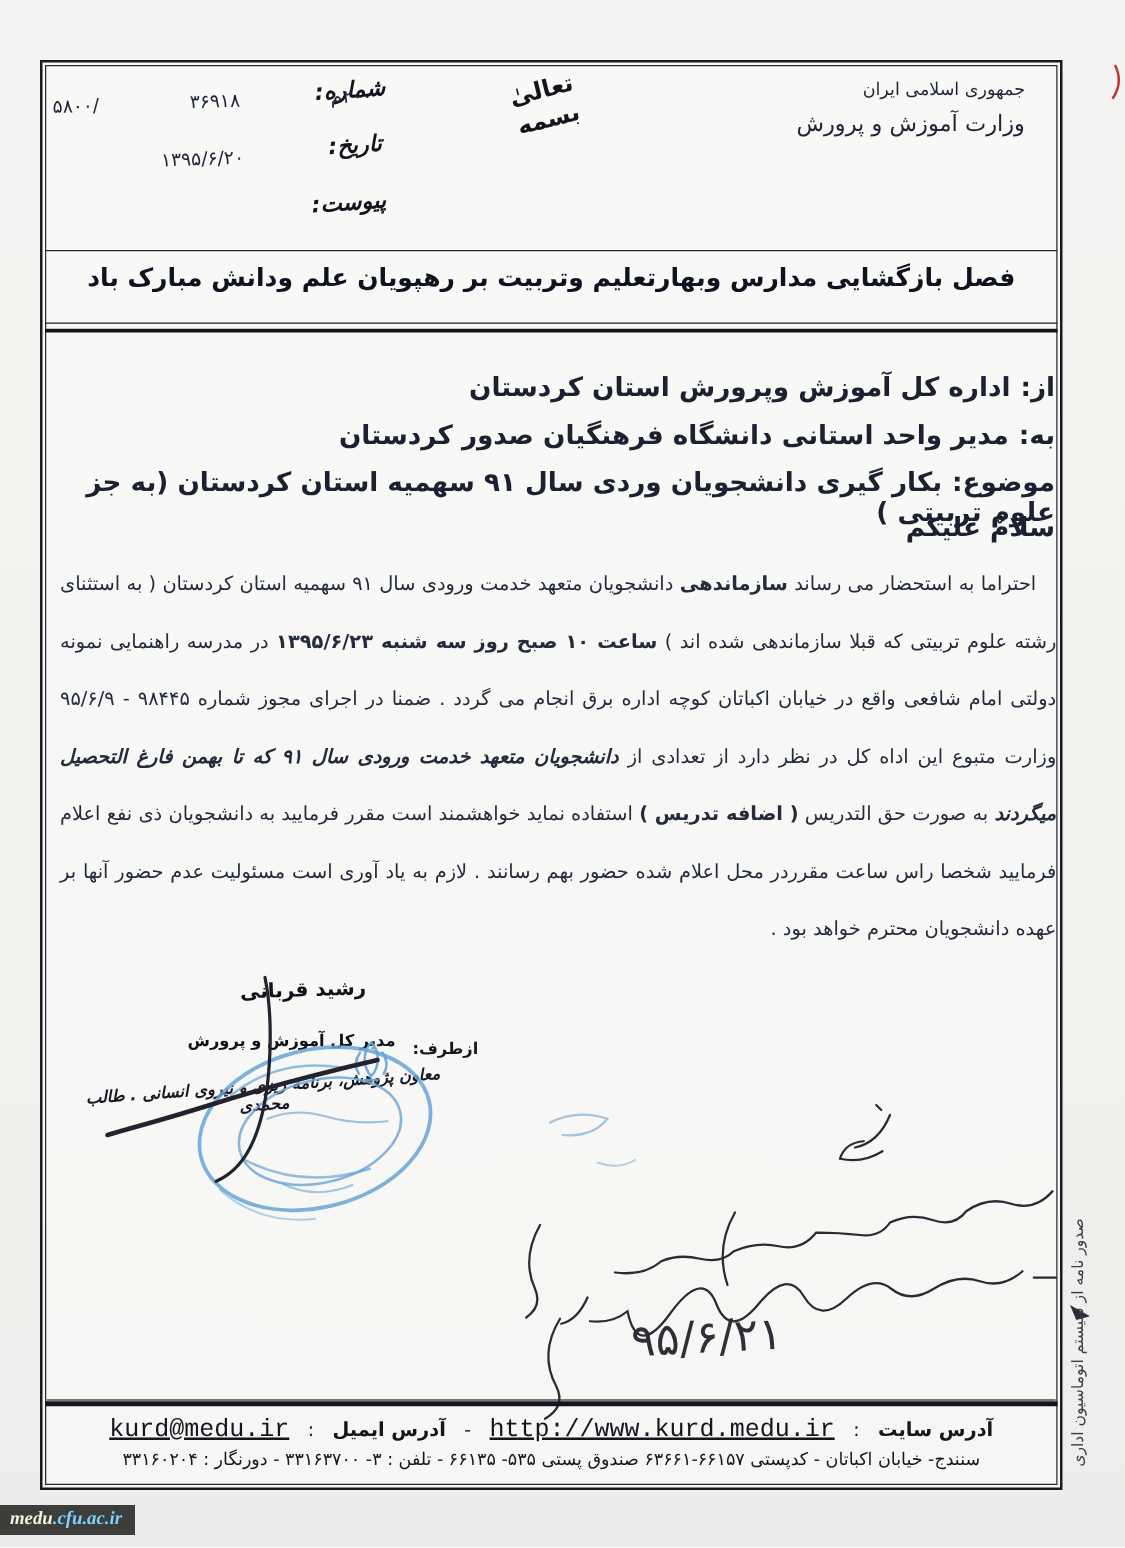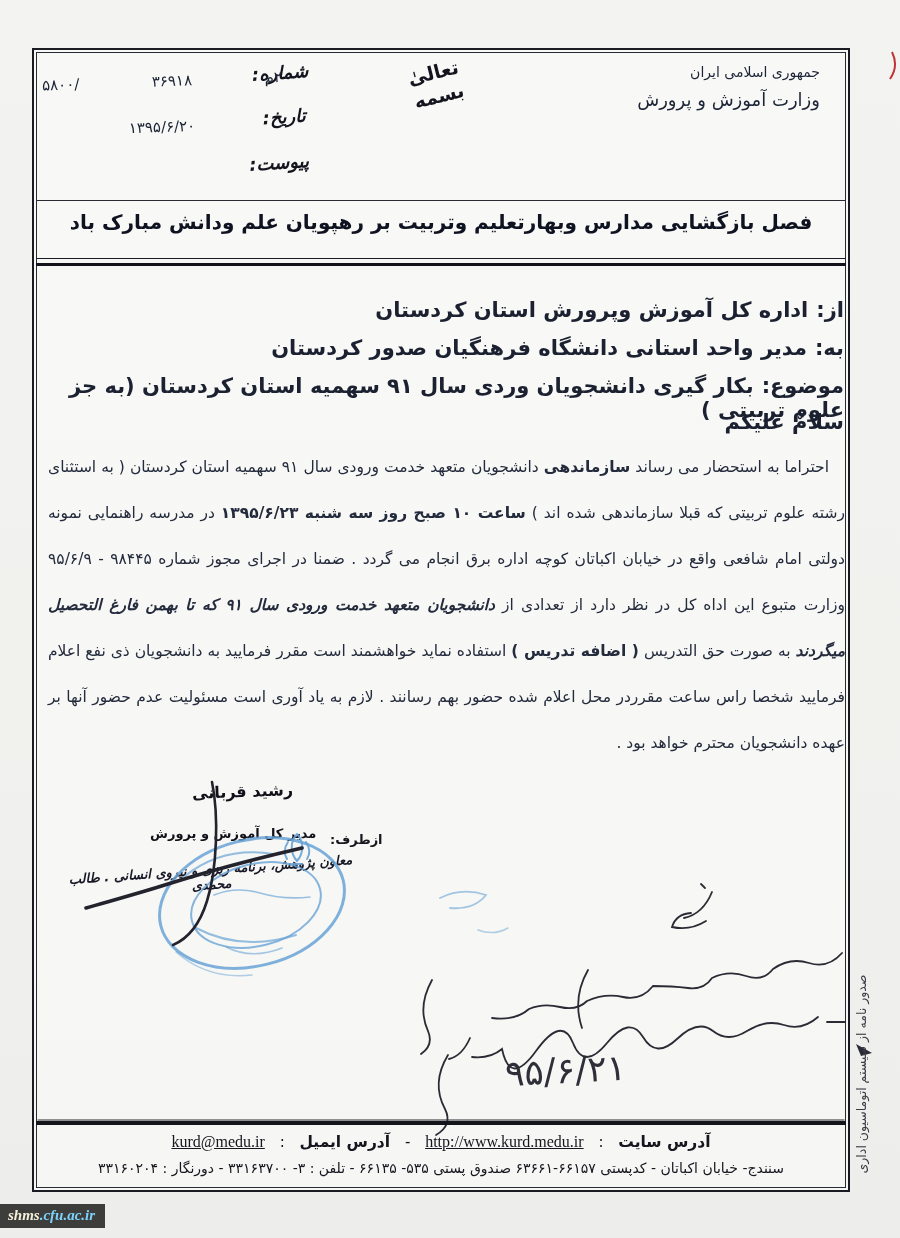--- a/index.html
+++ b/index.html
@@ -59,21 +59,21 @@
   .sig-script{left:52px;top:862px;width:318px;font-weight:bold;font-style:italic;font-size:13px;
     direction:rtl;transform:rotate(-4deg);color:#181826;text-align:center;}
 
   .hw-date{left:505px;top:1050px;font-size:36px;letter-spacing:5px;transform:rotate(-3deg);
     color:#2f2f3a;direction:rtl;}
 
   
   .hr-footer{left:36px;right:54px;top:1121px;height:4px;background:#14141c;box-shadow:0 -3px 0 -1.5px #2a2a32;}
   .f1{left:40px;right:58px;top:1133px;text-align:center;direction:rtl;font-size:15px;color:#15151e;}
   .f1 .lab{font-weight:bold;font-size:15.5px;}
-  .f1 .lt{direction:ltr;unicode-bidi:isolate;font-family:Liberation Serif, serif;text-decoration:underline;font-size:16px;}
+  .f1 .lt{direction:ltr;unicode-bidi:isolate;font-family:Liberation Mono, monospace;text-decoration:underline;font-size:20px;}
   .f1 .sep{padding:0 10px;}
   .f2{left:40px;right:58px;top:1160px;text-align:center;direction:rtl;font-size:14px;color:#15151e;}
 
   .side-note{left:854px;top:1196px;width:244px;transform-origin:0 0;transform:rotate(-90deg);
     font-size:12.5px;color:#3c3c46;direction:rtl;text-align:center;}
   .watermark{left:0;top:1204px;background:#3d3d3b;padding:3px 10px 4px 8px;
     font-family:"Liberation Serif",serif;font-weight:bold;font-style:italic;font-size:15px;direction:ltr;}
   .wm1{color:#f4f0dc;} .wm2{color:#7dd3fc;}
 
   svg.overlay{position:absolute;left:0;top:0;pointer-events:none;}
@@ -174,16 +174,16 @@
     <span class="sep">-</span>
     <span class="lab">آدرس ایمیل</span>
     <span class="sep">:</span>
     <span class="lt">kurd@medu.ir</span>
   </div>
   <div class="abs f2">سنندج- خیابان اکباتان - کدپستی ۶۶۱۵۷-۶۳۶۶۱ صندوق پستی ۵۳۵-‏ ۶۶۱۳۵ - تلفن : ۳-‏ ۳۳۱۶۳۷۰۰ - دورنگار : ۳۳۱۶۰۲۰۴</div>
 
   <div class="abs side-note">صدور نامه از سیستم اتوماسیون اداری</div>
 
   <div class="abs watermark">
-    <span class="wm1">shms</span><span class="wm2">.cfu.ac.ir</span>
+    <span class="wm1">medu</span><span class="wm2">.cfu.ac.ir</span>
   </div>
 
 </div>
 
 </body></html>

